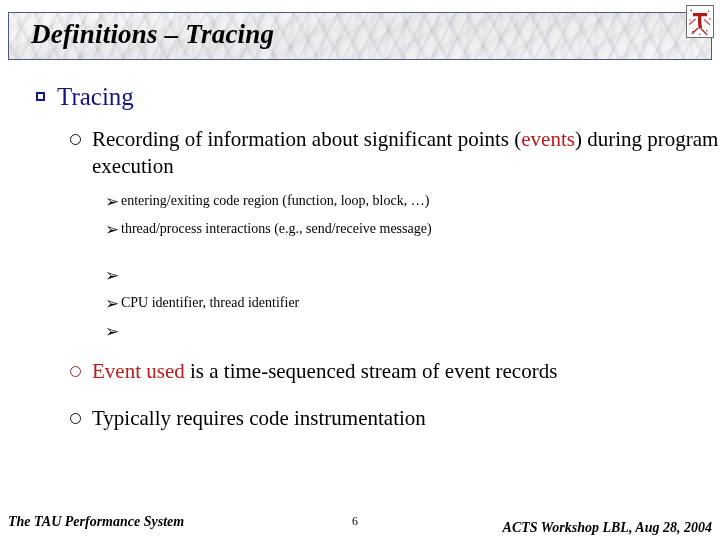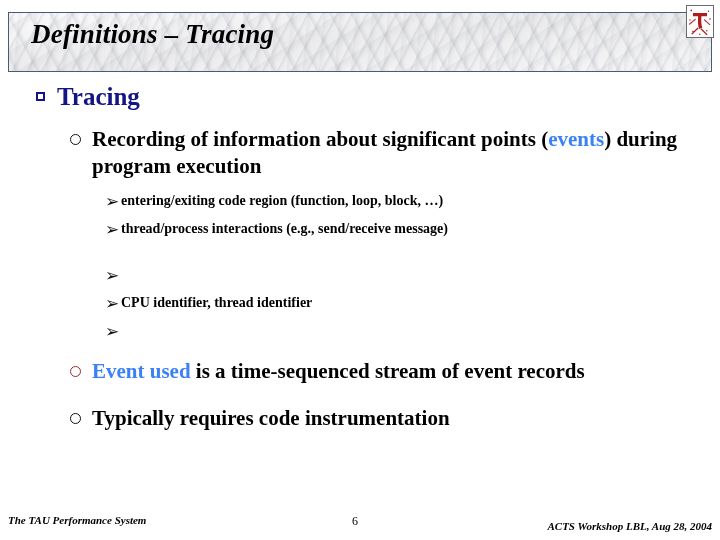--- a/index.html
+++ b/index.html
@@ -15,21 +15,21 @@
     overflow: hidden;
     font-family: "Liberation Serif", "DejaVu Serif", serif;
   }
 
   
   .title-banner {
     position: absolute;
     left: 8px;
     top: 12px;
     width: 704px;
-    height: 60px;
+    height: 48px;
     border: 1px solid #4a5a74;
     box-sizing: border-box;
     overflow: hidden;
     background-color: #f2f2f3;
     background-image:
       repeating-linear-gradient(118deg,
         rgba(120,126,140,0.00) 0px,
         rgba(120,126,140,0.00) 3px,
         rgba(120,126,140,0.15) 4px,
         rgba(120,126,140,0.02) 7px,
@@ -82,21 +82,20 @@
     position: absolute;
     left: 0;
     top: 78px;
     width: 720px;
   }
 
   .row {
     position: relative;
     display: flex;
     align-items: flex-start;
-    font-weight: bold;
   }
 
   
   .lvl1 {
     margin-left: 36px;
     margin-top: 4px;
   }
   .bullet-square {
     flex: 0 0 auto;
     width: 9px;
@@ -150,36 +149,36 @@
     line-height: 25px;
     color: #111111;
     font-family: "DejaVu Sans", sans-serif;
   }
   .lvl3 .txt {
     font-size: 14px;
     line-height: 25px;
     color: #000000;
   }
 
-  .hl-red { color: #3b82f6; }
+  .hl-red { color: #b91c1c; }
 
   .gap-sm { height: 6px; }
   .gap-md { height: 12px; }
 
   
   .footer {
     position: absolute;
     left: 0;
     bottom: 8px;
     width: 720px;
     height: 20px;
   }
   .footer span {
     position: absolute;
-    font-size: 11px;
+    font-size: 14px;
     font-weight: bold;
     font-style: italic;
     color: #000000;
     white-space: nowrap;
   }
   .footer .f-left   { left: 8px;  top: 2px; }
   .footer .f-center { left: 352px; top: 2px; font-weight: normal; font-style: normal; font-size: 12px; }
   .footer .f-right  { right: 8px; top: 8px; }
 </style>
 </head>

